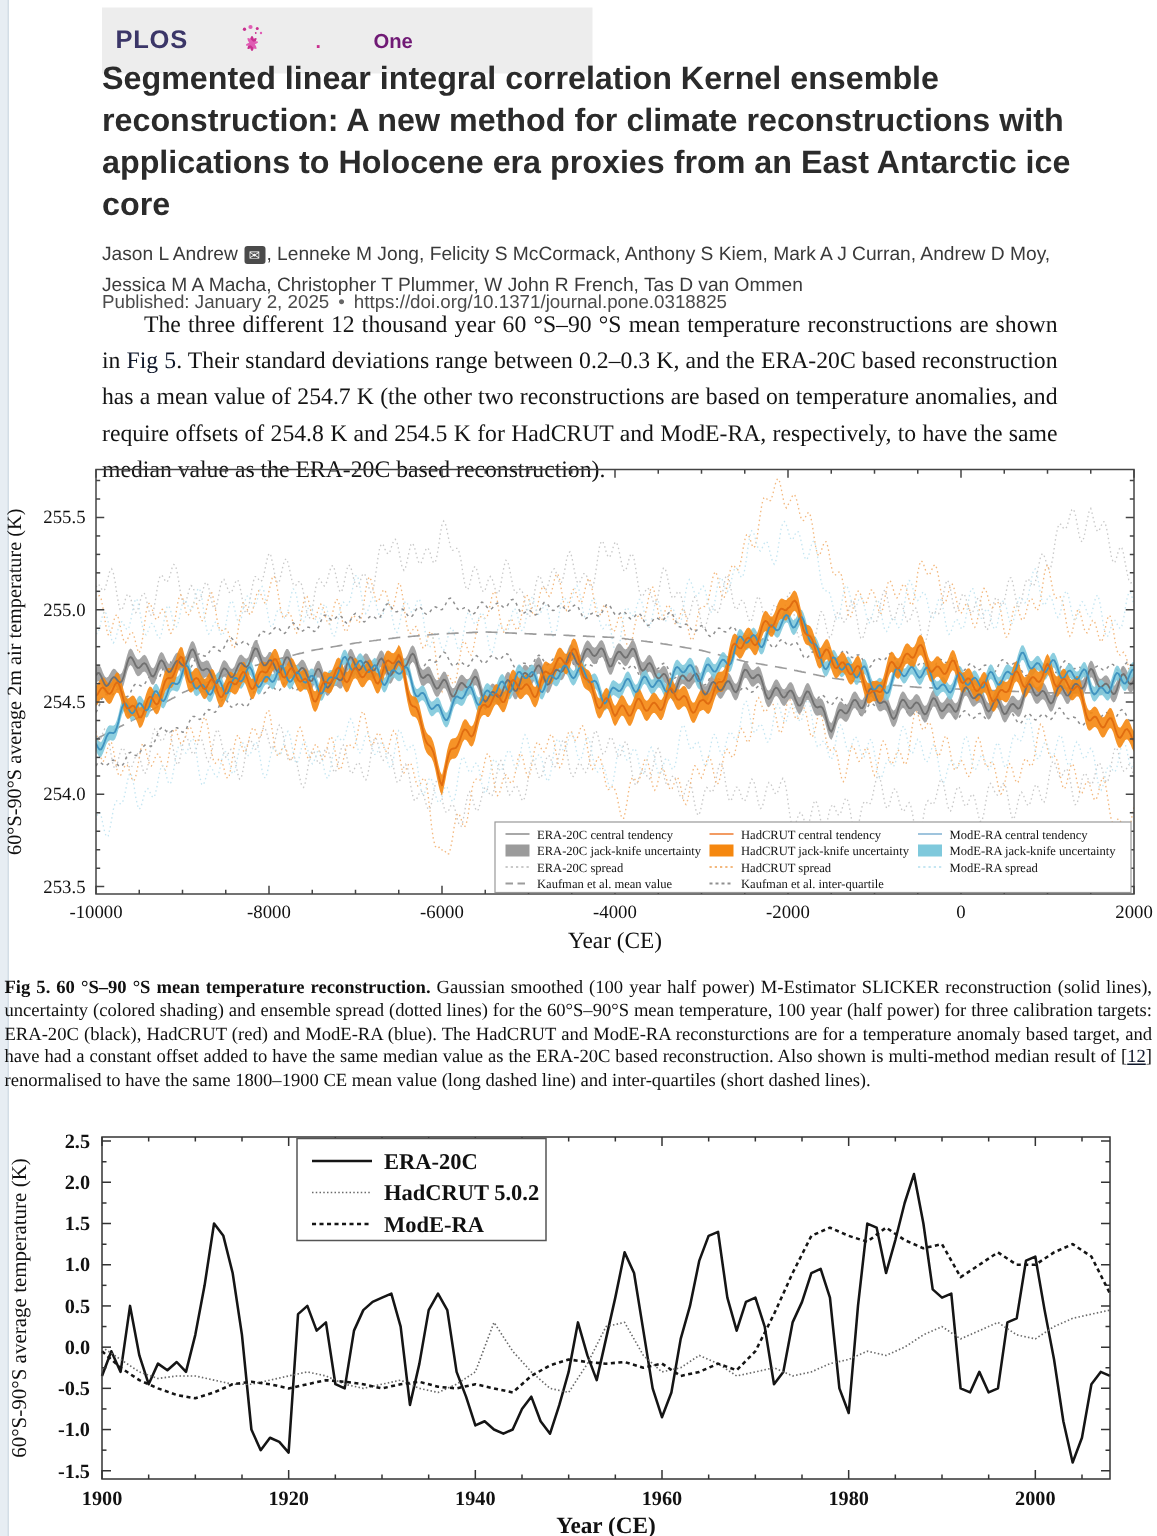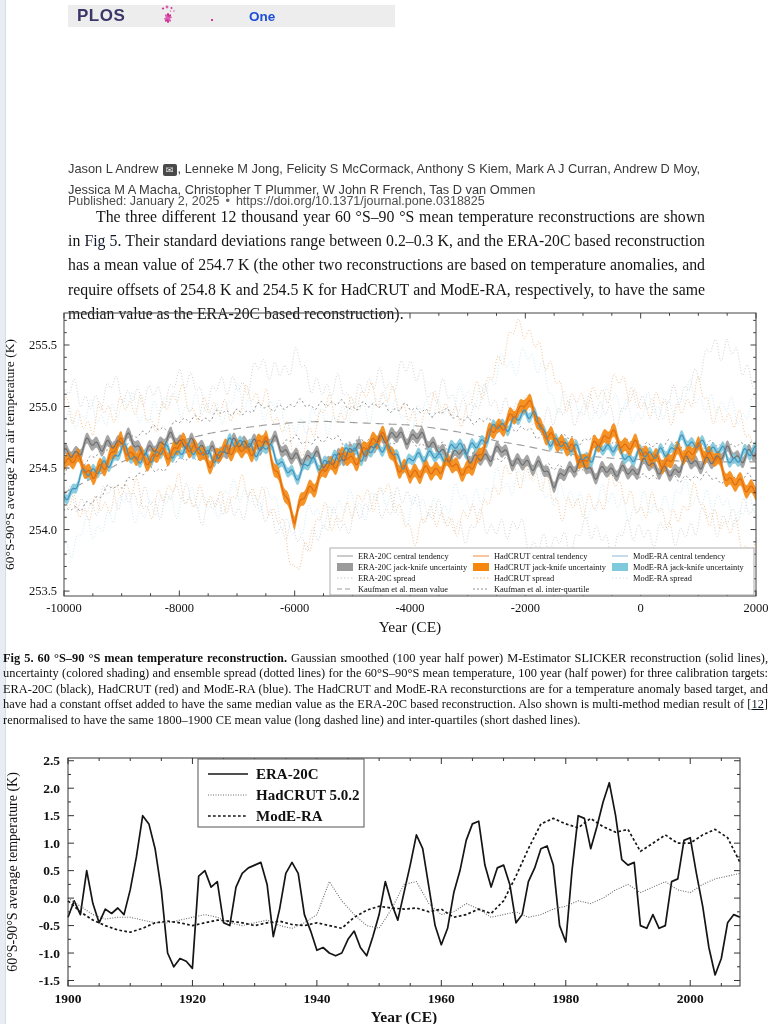--- a/index.html
+++ b/index.html
@@ -1,22 +1,22 @@
 <!DOCTYPE html>
 <html><head>
 <meta charset="utf-8">
 <style>
   html,body{margin:0;padding:0;background:#ffffff;}
   .page{position:relative;width:771px;height:1024px;background:#ffffff;overflow:hidden;font-family:"Liberation Sans",sans-serif;}
   .edge{position:absolute;left:0;top:0;width:5px;height:100%;background:#e7edf3;border-right:1px solid #d3dde6;}
-  .masthead{position:absolute;left:68px;top:5px;width:327px;height:22px;background:#ededed;display:flex;align-items:center;padding-left:9px;box-sizing:border-box;gap:32px;}
+  .masthead{position:absolute;left:68px;top:5px;width:327px;height:44px;background:#ededed;display:flex;align-items:center;padding-left:9px;box-sizing:border-box;gap:32px;}
   .plos{font-weight:700;font-size:17px;color:#3b3668;letter-spacing:.5px;}
   .splash{margin:0 1px 0 2px;}
   .one-dot{color:#c9308f;font-weight:700;font-size:13px;margin-right:3px;}
-  .one{font-weight:700;font-size:13.5px;color:#1d4ed8;}
+  .one{font-weight:700;font-size:13.5px;color:#701a75;}
   .title{position:absolute;left:68px;top:38px;width:650px;margin:0;font-size:21.5px;line-height:28px;font-weight:600;color:#2b2b2b;}
   .authors{position:absolute;left:68px;top:158px;width:655px;font-size:12.8px;line-height:21px;color:#3a3a3a;}
   .envelope{display:inline-block;width:14px;height:12px;background:#4a4a4a;color:#fff;font-size:9px;line-height:12px;text-align:center;border-radius:2px;vertical-align:0px;margin:0 1px 0 4px;}
   .published{position:absolute;left:68px;top:194px;font-size:12.5px;color:#4c4c4c;}
   .published .sep{margin:0 6px;color:#666;}
   .para{position:absolute;left:68px;top:205px;width:637px;margin:0;font-family:"Liberation Serif",serif;font-size:15.8px;line-height:24.2px;text-align:justify;color:#141414;text-indent:28px;}
   .link{color:#0f172a;text-decoration:none;cursor:pointer;}
   .fig1{position:absolute;left:0;top:308px;}
   .caption{position:absolute;left:3px;top:651px;width:765px;margin:0;font-family:"Liberation Serif",serif;font-size:12.4px;line-height:15.4px;text-align:justify;color:#101010;}
   .caption .link{text-decoration:underline;}
@@ -40,20 +40,21 @@
         <circle cx="8" cy="2" r="1.4" fill="#e05cb4"></circle>
         <circle cx="12.5" cy="3" r="1"></circle>
         <circle cx="15" cy="6" r="0.8" fill="#e05cb4"></circle>
         <circle cx="11.5" cy="6" r="0.6"></circle>
       </g>
     </svg>
     <span class="one-dot">.</span>
     <span class="one">One</span>
   </div>
 
+  <h1 class="title">Segmented linear integral correlation Kernel ensemble reconstruction: A new method for climate reconstructions with applications to Holocene era proxies from an East Antarctic ice core</h1>
 
   <div class="authors"><span>Jason L Andrew</span><span class="envelope">✉</span><span>, Lenneke M Jong, Felicity S McCormack, Anthony S Kiem, Mark A J Curran, Andrew D Moy, Jessica M A Macha, Christopher T Plummer, W John R French, Tas D van Ommen</span></div>
 
   <div class="published"><span>Published: January 2, 2025</span><span class="sep">•</span><span>https://doi.org/10.1371/journal.pone.0318825</span></div>
 
   <p class="para"><span>The three different 12 thousand year 60 °S–90 °S mean temperature reconstructions are shown in </span><a class="link">Fig 5</a><span>. Their standard deviations range between 0.2–0.3 K, and the ERA-20C based reconstruction has a mean value of 254.7 K (the other two reconstructions are based on temperature anomalies, and require offsets of 254.8 K and 254.5 K for HadCRUT and ModE-RA, respectively, to have the same median value as the ERA-20C based reconstruction).</span></p>
 
   <svg id="svg-fig1" class="fig1" width="771" height="343" viewBox="0 0 771 343">
       <defs>
         <clipPath id="cp1">

